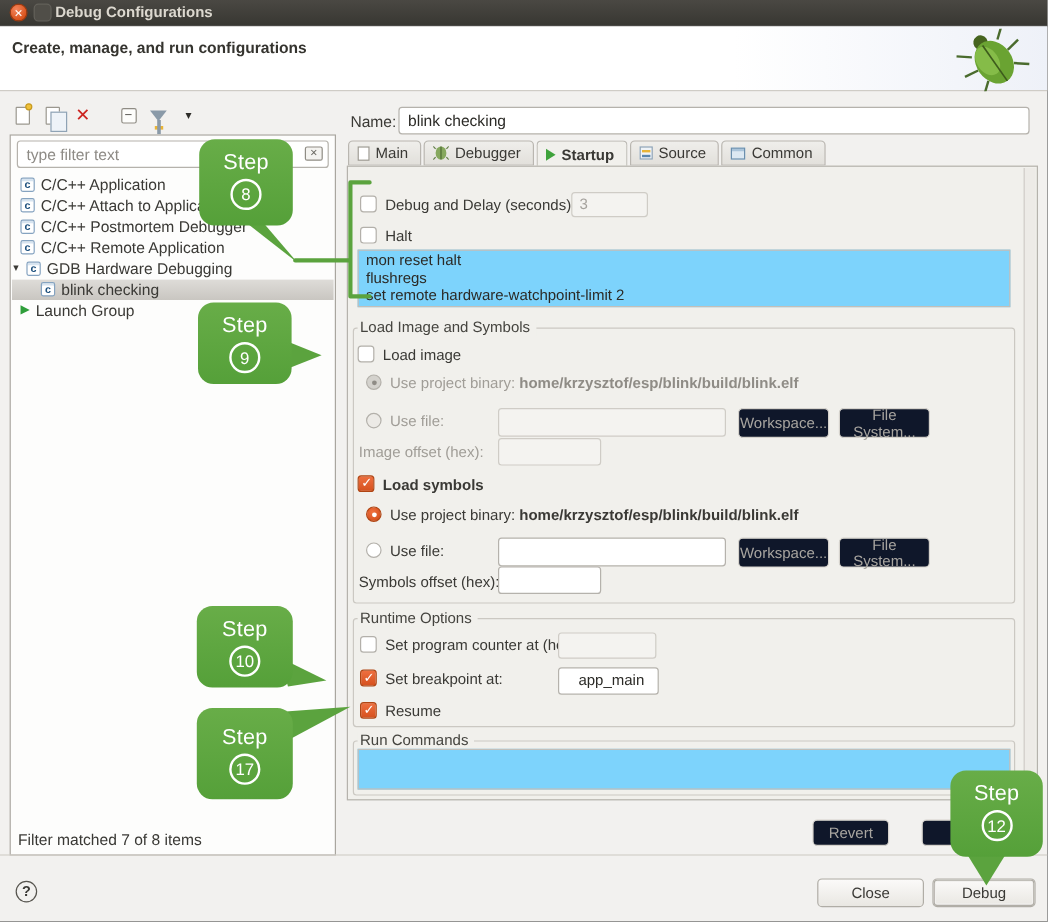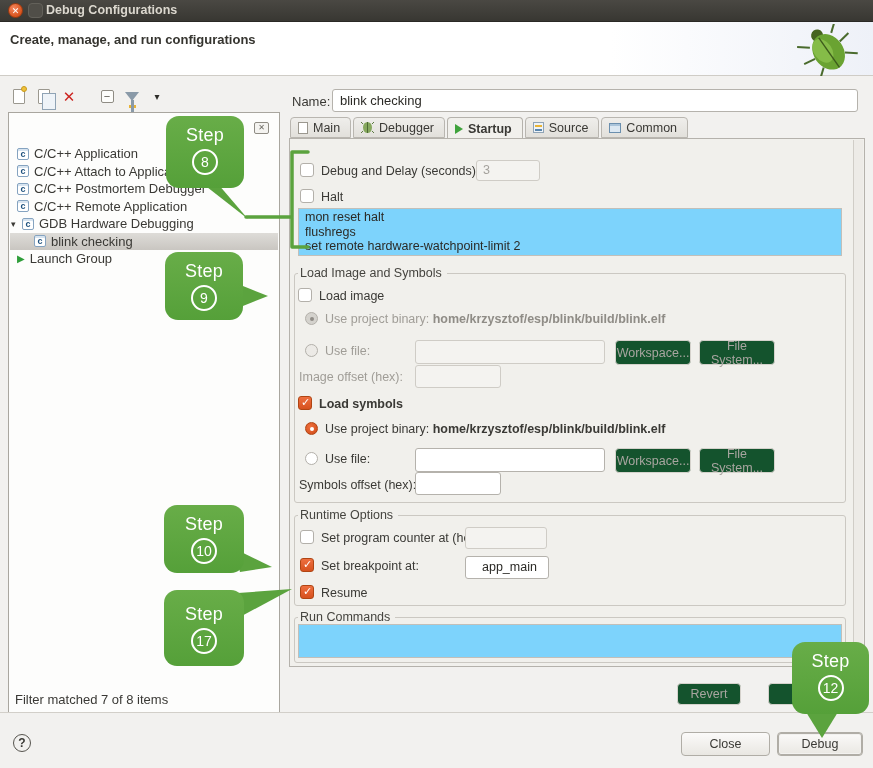--- a/index.html
+++ b/index.html
@@ -105,21 +105,21 @@
   .txt { position:absolute; background:#fff; border:1px solid #b5b2ac; border-radius:3px;
          font-size:12.5px; color:#2b2a26; padding:0 6px; font-family:inherit; outline:none; }
   .txtd { position:absolute; background:#f4f3f0; border:1px solid #cfccc6; border-radius:3px;
           font-size:12.5px; color:#a5a29d; padding:0 6px; font-family:inherit; }
   .cmdbox { position:absolute; background:#7dd3fc; border:1px solid #c2bfb9; font-size:12.5px;
             color:#2b2a26; padding:1px 6px; white-space:pre-line; line-height:14.5px; }
 
   .btn { position:absolute; height:24px; border:1px solid #b0ada6; border-radius:4px;
          background:linear-gradient(180deg,#fbfaf9,#e9e7e2); font-size:12.5px; color:#3a3935;
          text-align:center; font-family:inherit; display:flex; align-items:center; justify-content:center; }
-  .btn.dis { background:#14532d; border-color:#d5d2cc; color:#a8a5a0; }
+  .btn.dis { background:#0f172a; border-color:#d5d2cc; color:#a8a5a0; }
   .btn.focus { box-shadow:0 0 0 1px #b0ada6 inset, 0 0 0 2px #f2f1ef inset; }
 
   .hsep { position:absolute; left:0; width:873px; height:1px; background:#d2cfc9; }
   .help { position:absolute; left:13px; top:734px; width:18px; height:18px; border-radius:50%;
           border:1.5px solid #56544e; color:#3a3935; font-size:12px; font-weight:bold;
           display:flex; align-items:center; justify-content:center; }
 
   
   .overlay { position:absolute; left:0; top:0; z-index:40; pointer-events:none; }
   .bubble { position:absolute; z-index:41; background:linear-gradient(180deg,#68ad48,#55a039);
@@ -173,20 +173,21 @@
       </span>
     <span class="ticon">
         <span class="funnel">
           <span class="funnel-arrow"></span>
         </span>
       </span>
     <span class="ticon ddarrow">▾</span>
   </div>
 
   <div class="lpanel">
+    <input class="filter" placeholder="type filter text" style="">
     <span class="clearbox">✕</span>
 
     <div class="tree">
       <div class="trow">
         <span class="cicon">c</span>
         <span>C/C++ Application</span>
       </div>
       <div class="trow">
         <span class="cicon">c</span>
         <span>C/C++ Attach to Application</span>

